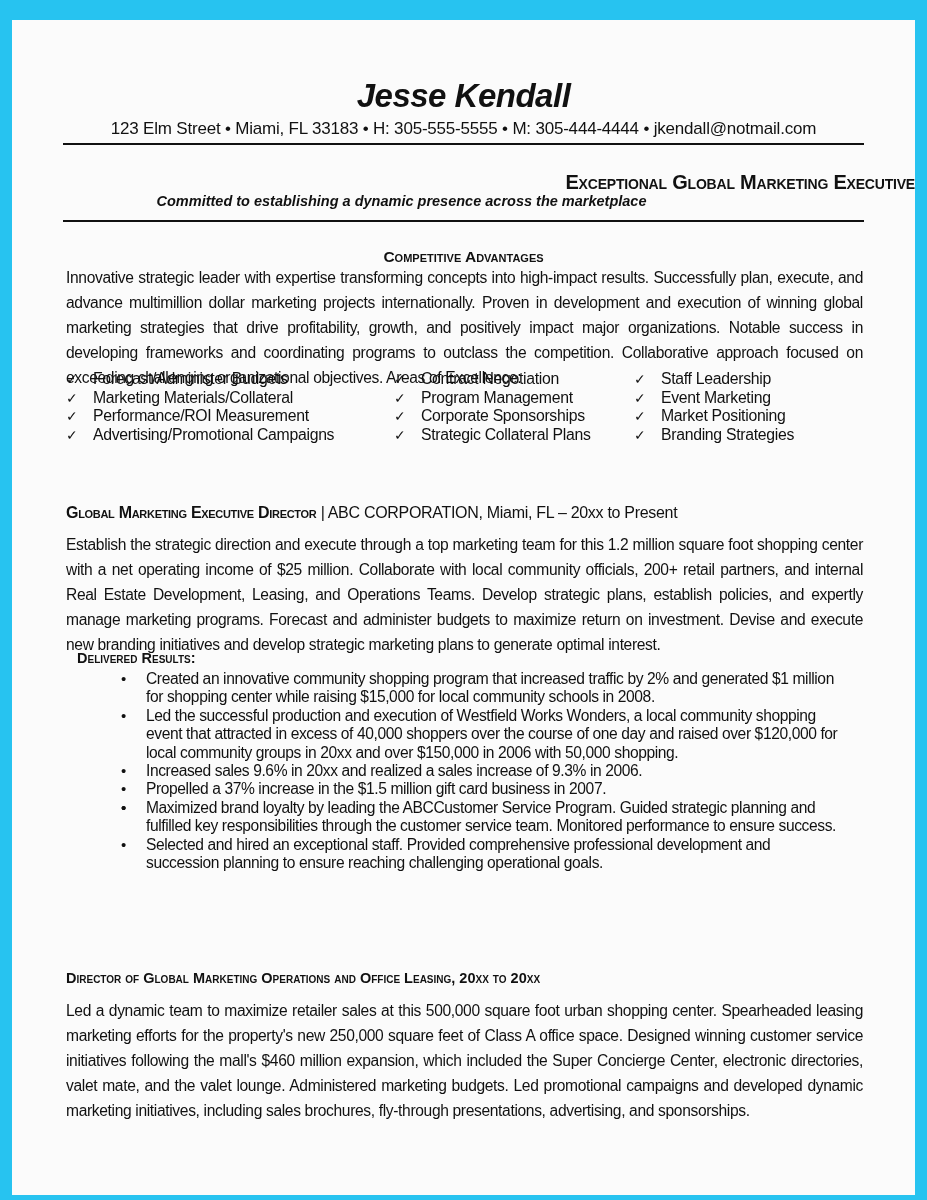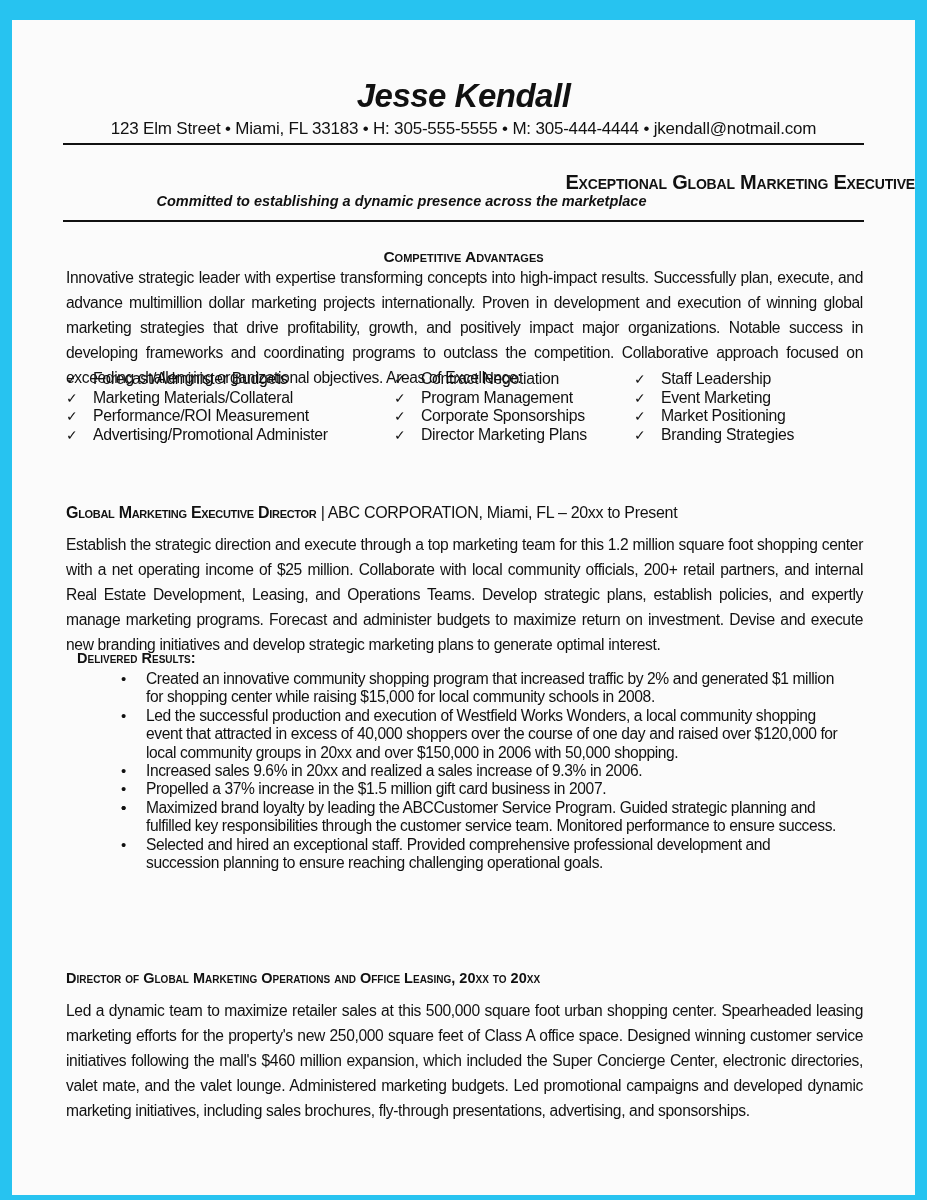--- a/index.html
+++ b/index.html
@@ -73,39 +73,39 @@
       <div class="check-item">
           <span class="ck">✓</span>
           <span class="lbl">Marketing Materials/Collateral</span>
         </div>
       <div class="check-item">
           <span class="ck">✓</span>
           <span class="lbl">Performance/ROI Measurement</span>
         </div>
       <div class="check-item">
           <span class="ck">✓</span>
-          <span class="lbl">Advertising/Promotional Administer</span>
+          <span class="lbl">Advertising/Promotional Campaigns</span>
         </div>
     </div>
     <div class="check-col" style="left:328px;">
       <div class="check-item">
           <span class="ck">✓</span>
           <span class="lbl">Contract Negotiation</span>
         </div>
       <div class="check-item">
           <span class="ck">✓</span>
           <span class="lbl">Program Management</span>
         </div>
       <div class="check-item">
           <span class="ck">✓</span>
           <span class="lbl">Corporate Sponsorships</span>
         </div>
       <div class="check-item">
           <span class="ck">✓</span>
-          <span class="lbl">Director Marketing Plans</span>
+          <span class="lbl">Strategic Collateral Plans</span>
         </div>
     </div>
     <div class="check-col" style="left:568px;">
       <div class="check-item">
           <span class="ck">✓</span>
           <span class="lbl">Staff Leadership</span>
         </div>
       <div class="check-item">
           <span class="ck">✓</span>
           <span class="lbl">Event Marketing</span>

